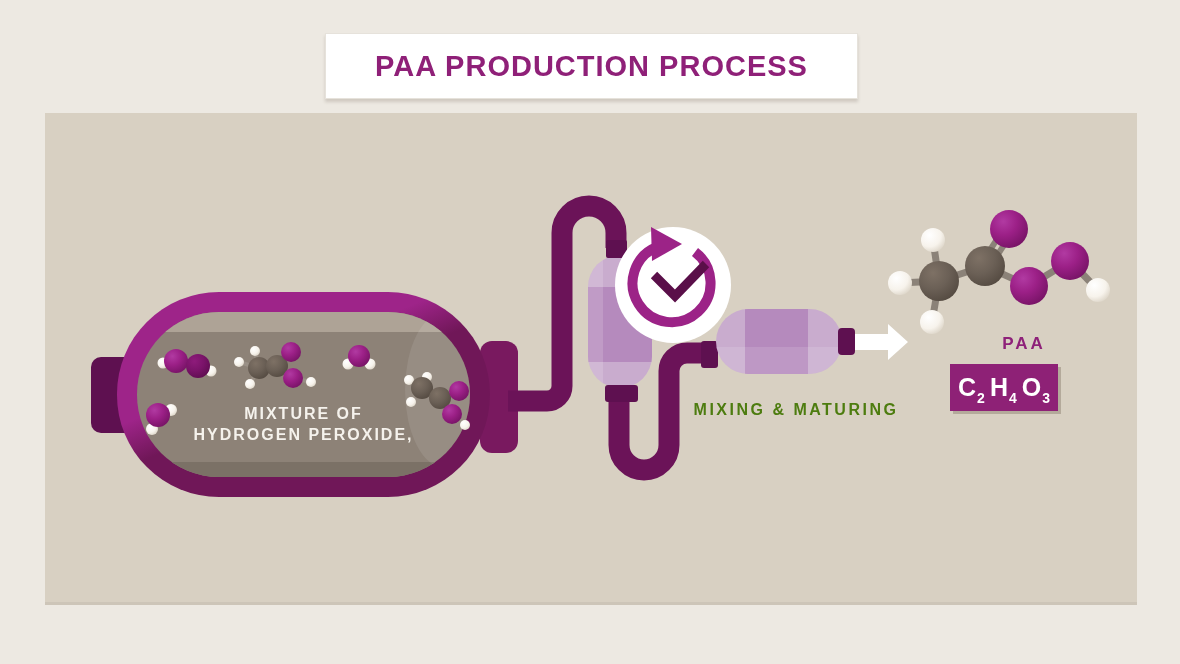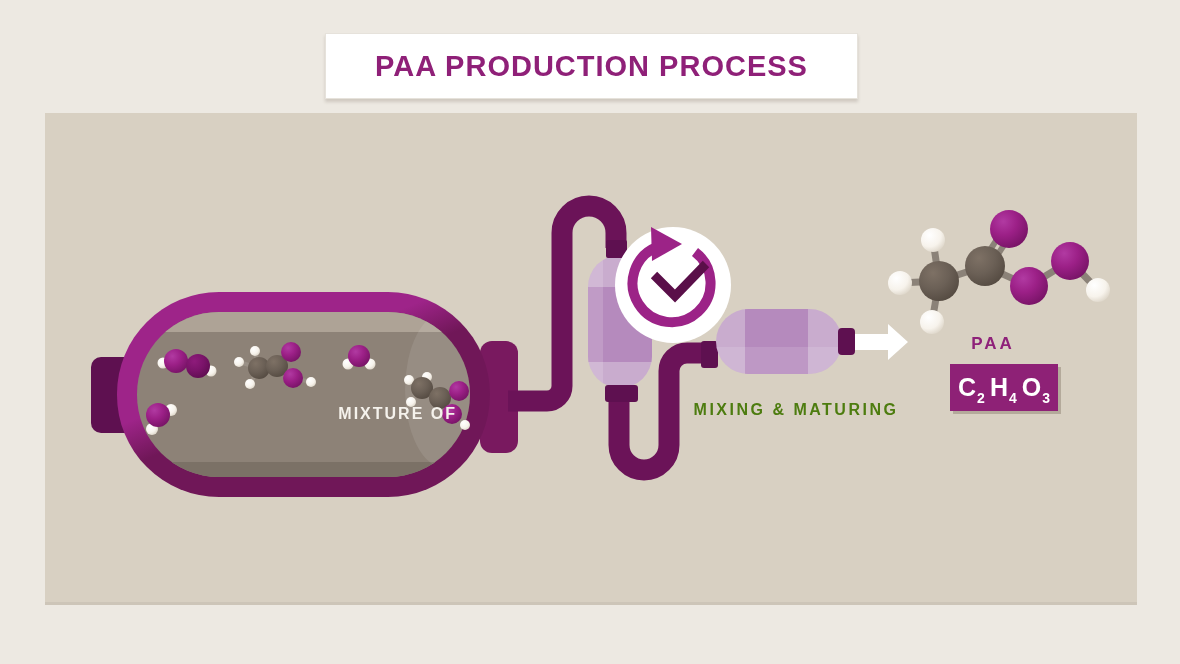--- a/index.html
+++ b/index.html
@@ -15,29 +15,29 @@
     position:absolute; left:325px; top:33px; width:533px; height:66px;
     background:#FFFFFF; border:1px solid #E6E2DB; box-sizing:border-box;
     box-shadow:0 3px 3px rgba(90,75,60,0.20);
     display:flex; align-items:center; justify-content:center;
   }
   .banner h1 {
     margin:0; font-size:29px; font-weight:bold; letter-spacing:1px; color:#8F2078;
   }
   svg.scene { position:absolute; left:0; top:0; }
   .tank-label {
-    position:absolute; left:150px; top:403px; width:307px; text-align:right;
+    position:absolute; left:150px; top:403px; width:307px; text-align:center;
     color:#F5F2EC; font-weight:bold; font-size:16px; line-height:21px; letter-spacing:2px;
   }
   .mixing-label {
     position:absolute; left:665px; top:401px; width:262px; text-align:center;
     color:#4d7c0f; font-weight:bold; font-size:16px; letter-spacing:2.5px;
   }
   .paa-label {
-    position:absolute; left:933px; top:334px; width:120px; text-align:center;
+    position:absolute; left:964px; top:334px; width:120px; text-align:center;
     color:#8E2179; font-weight:bold; font-size:17px; letter-spacing:3px;
   }
   .formula-box {
     position:absolute; left:950px; top:364px; width:108px; height:47px;
     background:#8E2176; box-shadow:3px 3px 0 rgba(85,72,55,0.28);
     color:#FFFFFF; font-weight:bold; font-size:25px;
     display:flex; align-items:center; justify-content:center;
   }
   .formula-box .el { margin-left:5px; }
   .formula-box .el:first-child { margin-left:0; }
@@ -227,20 +227,21 @@
       <circle cx="939" cy="281" r="20" fill="url(#gC)"></circle>
       <circle cx="985" cy="266" r="20" fill="url(#gC)"></circle>
       <circle cx="1009" cy="229" r="19" fill="url(#gMag)"></circle>
       <circle cx="1029" cy="286" r="19" fill="url(#gMag)"></circle>
       <circle cx="1070" cy="261" r="19" fill="url(#gMag)"></circle>
     </g>
   </svg>
 
   <div class="tank-label">
     <div>MIXTURE OF</div>
+    <div>HYDROGEN PEROXIDE,</div>
   </div>
 
   <div class="mixing-label">MIXING &amp; MATURING</div>
 
   <div class="paa-label">PAA</div>
 
   <div class="formula-box">
     <span class="el">C</span>
     <span class="sub">2</span>
     <span class="el">H</span>

